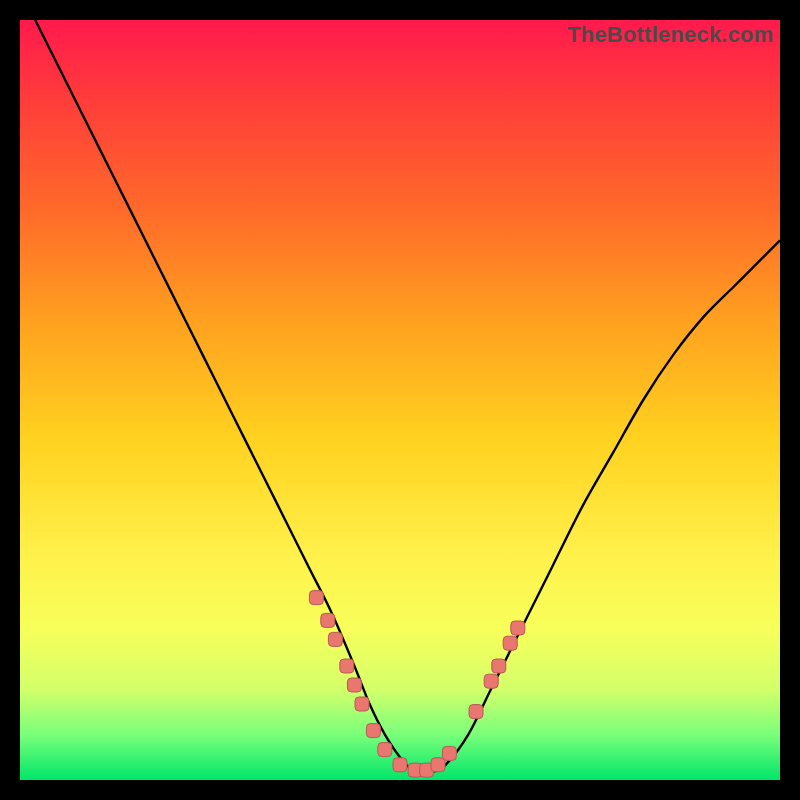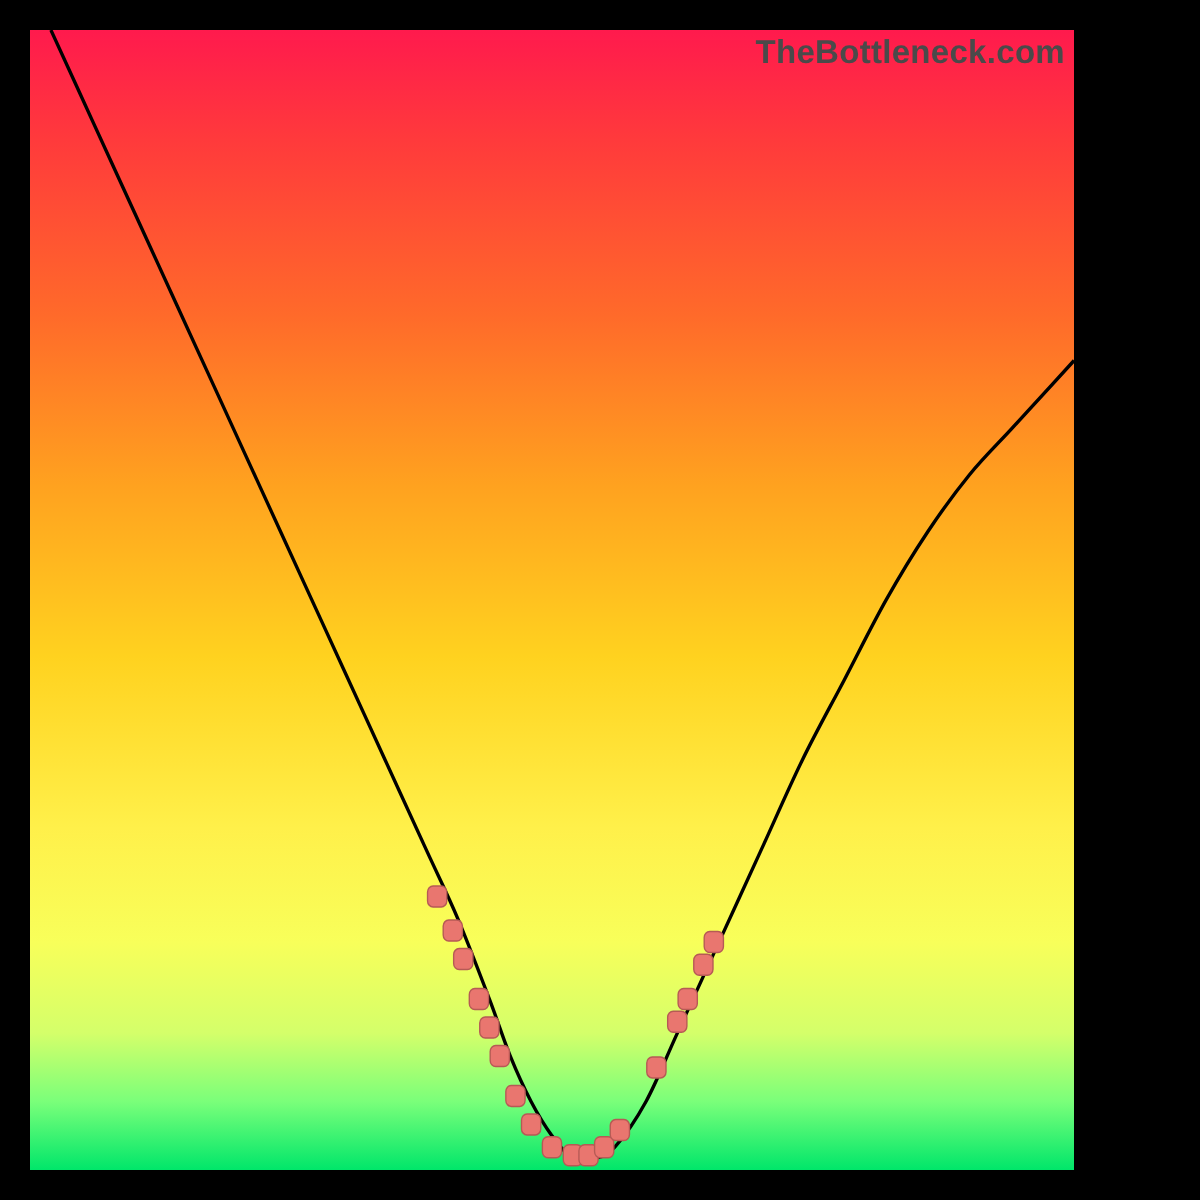--- a/index.html
+++ b/index.html
@@ -7,21 +7,21 @@
   .frame {
     width: 800px;
     height: 800px;
     background: #000;
     position: relative;
   }
   .plot {
     position: absolute;
     left: 20px;
     top: 20px;
-    width: 696px;
+    width: 760px;
     height: 760px;
     background: linear-gradient(to bottom,
       #ff1a4d 0%,
       #ff3b3b 10%,
       #ff6a2a 25%,
       #ffa21f 40%,
       #ffd21f 55%,
       #fff04a 70%,
       #f8ff5a 80%,
       #d4ff6a 88%,

